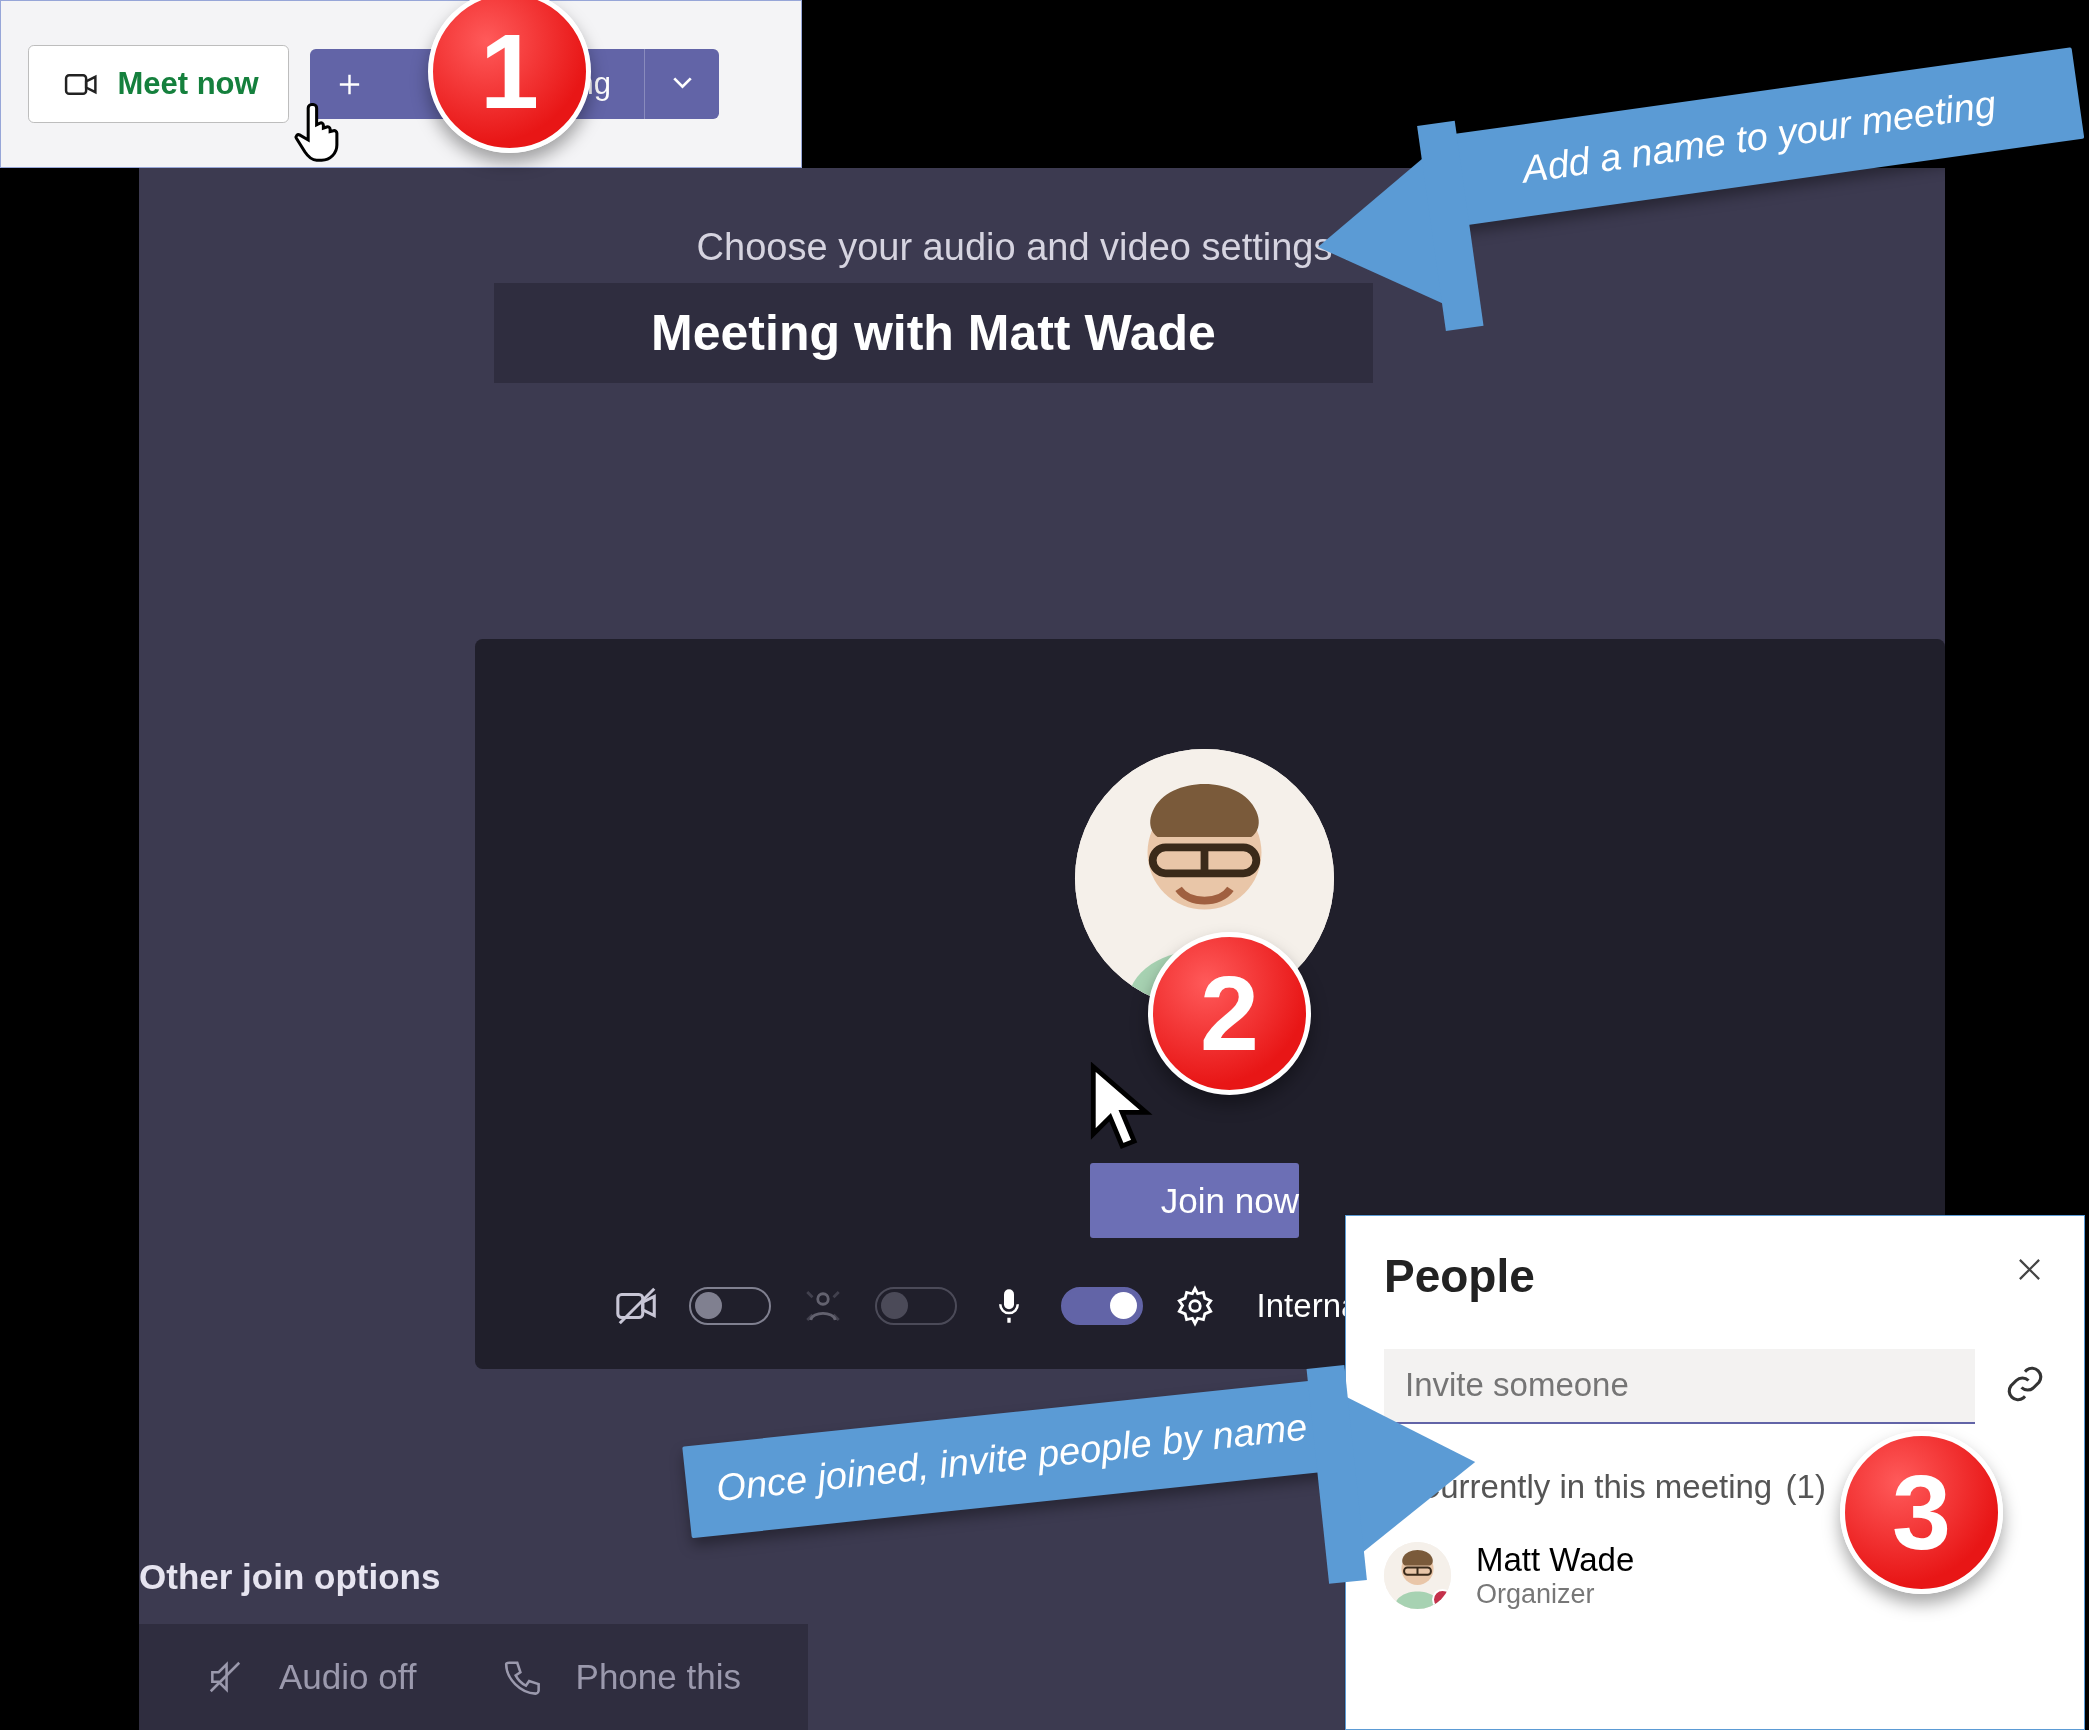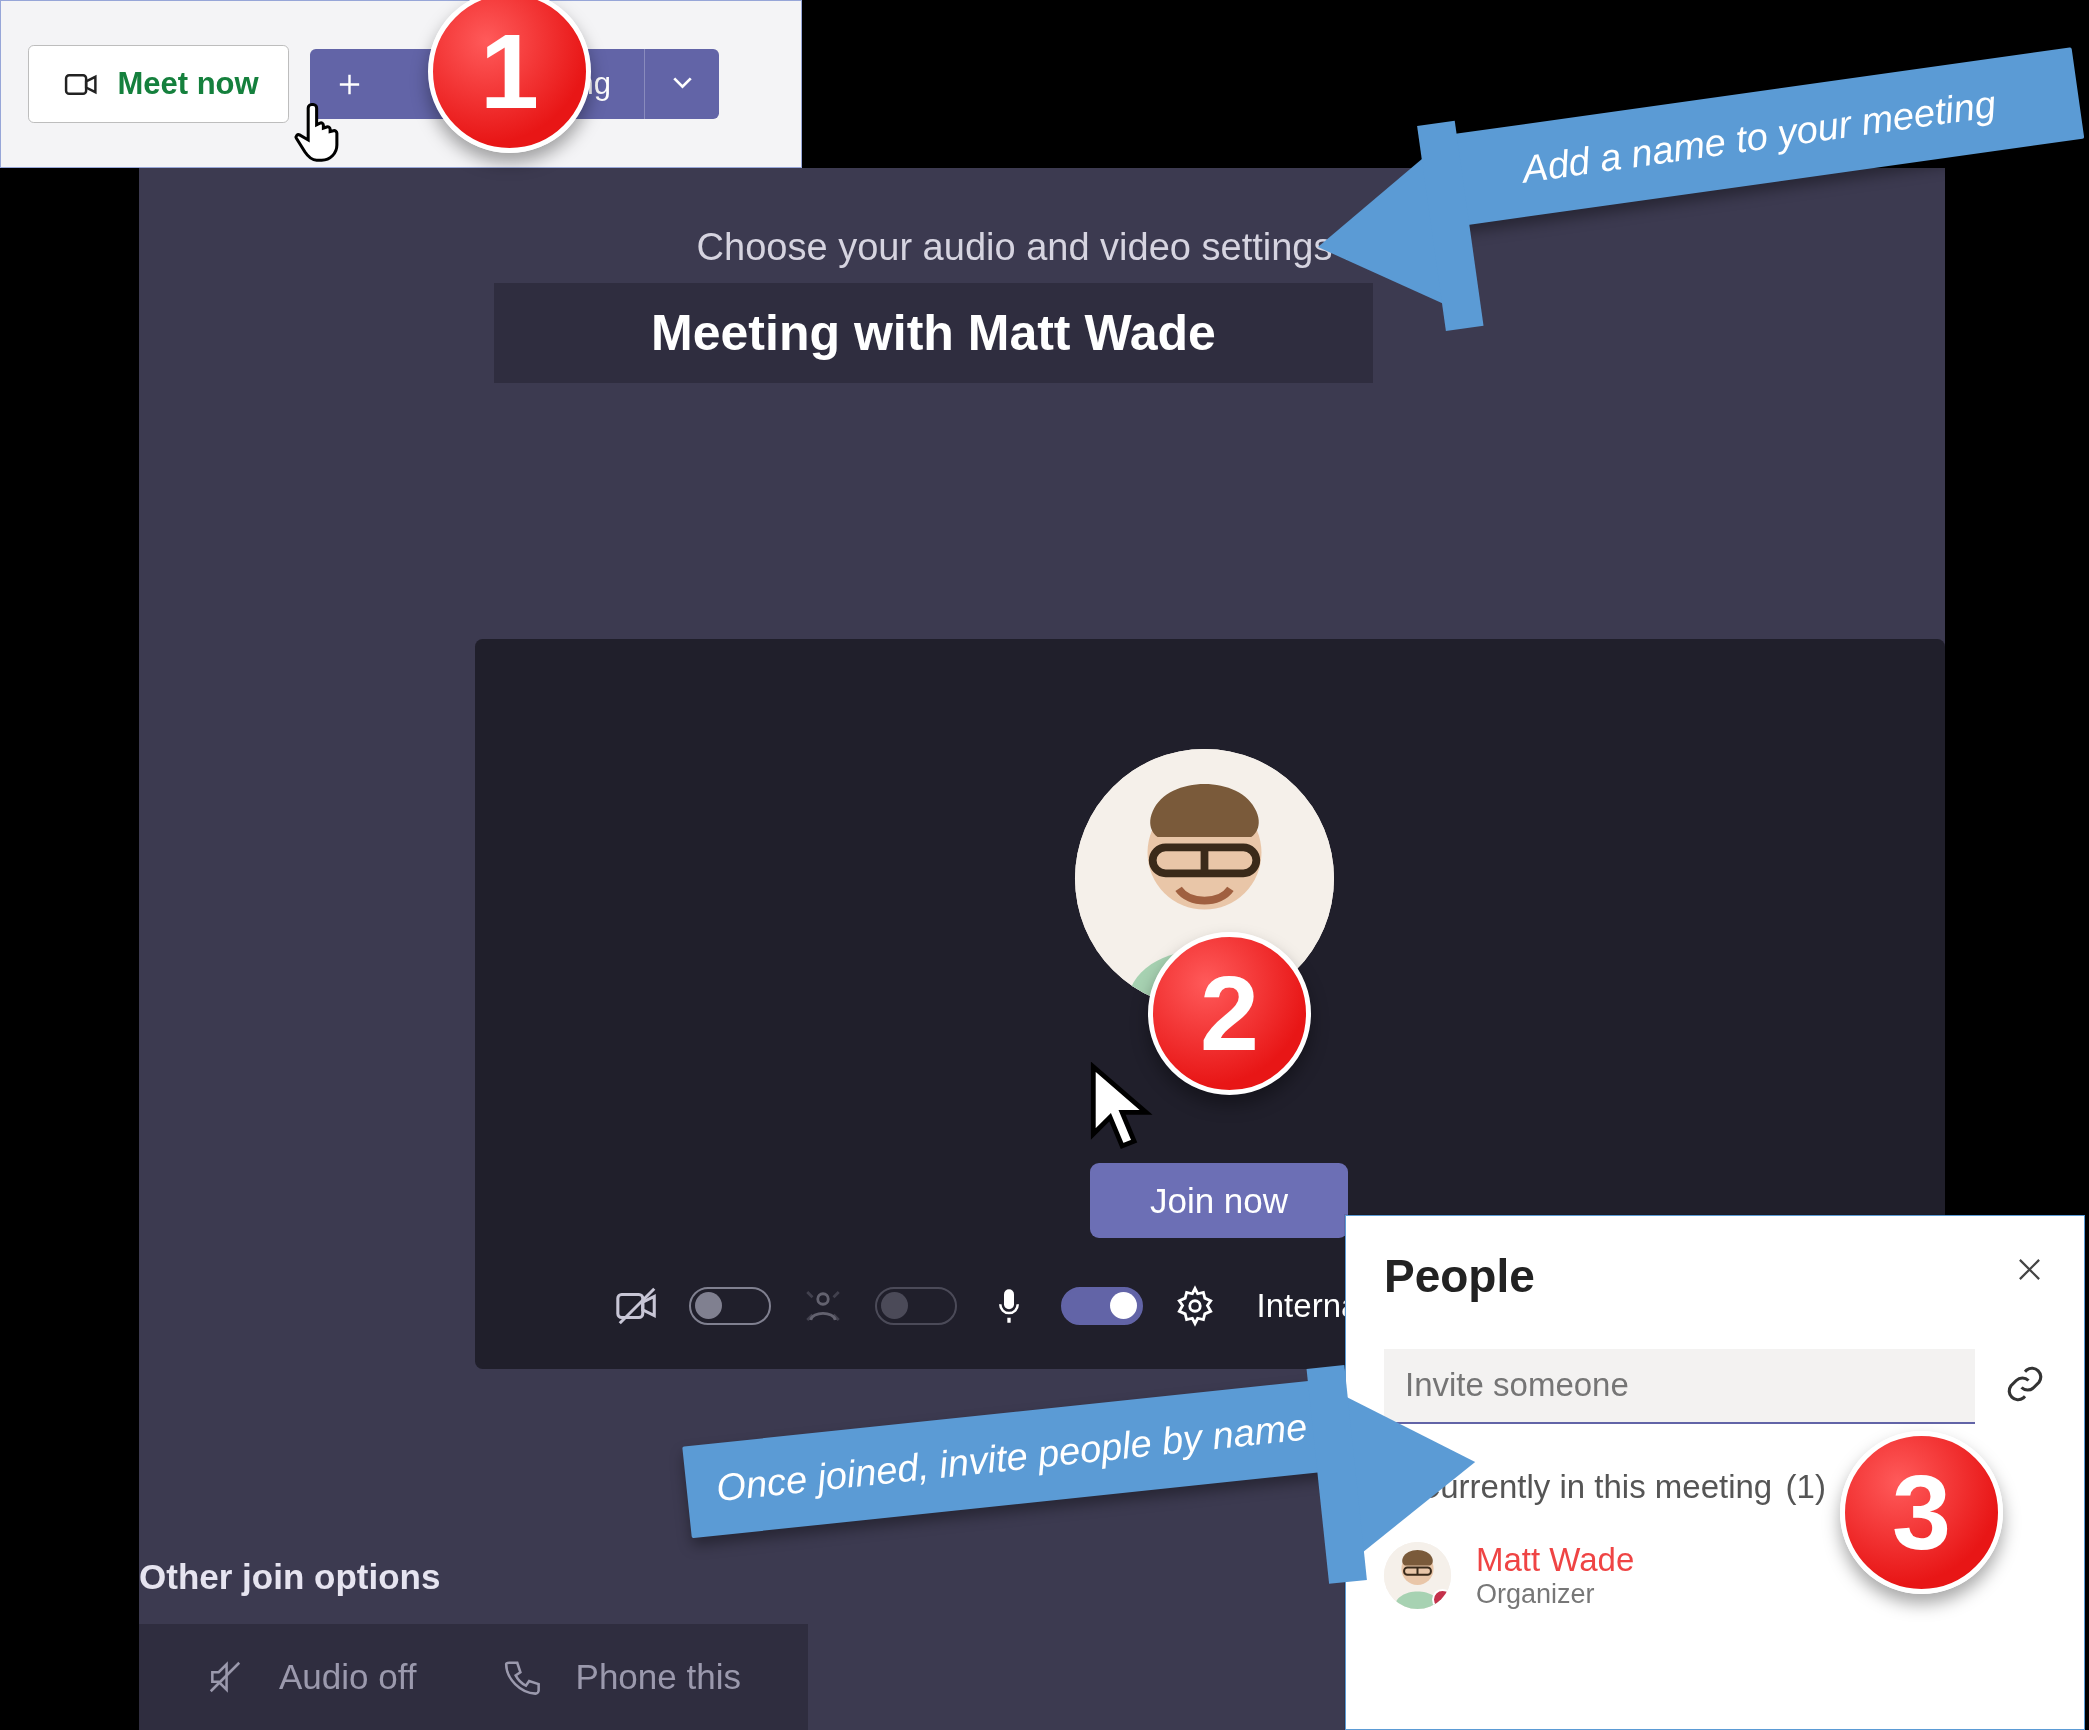--- a/index.html
+++ b/index.html
@@ -190,27 +190,28 @@
     width: 259px; height: 259px;
     border-radius: 50%;
     background: #f3eee8;
     overflow: hidden;
   }
   .avatar svg { width: 100%; height: 100%; }
 
   .join-now-btn {
     position: absolute;
     top: 524px; left: 615px;
-    width: 258px; height: 75px;
+    width: 209px; height: 75px;
     background: #6c6fb5;
     color: #fff;
     border: none;
-    border-radius: 9px;
+    border-radius: 3px;
     font-size: 35px;
     cursor: pointer;
+    text-align: right;
   }
 
   .device-row {
     position: absolute;
     top: 644px; left: 139px;
     display: flex;
     align-items: center;
     gap: 29px;
     color: #d6d4e0;
   }
@@ -293,21 +294,21 @@
   .attendee-row { display:flex; align-items:center; gap:25px; margin-top: 35px; }
   .mini-avatar {
     width: 67px; height: 67px; border-radius: 50%;
     background: #f3eee8; position: relative; overflow:hidden;
   }
   .presence-dot {
     position:absolute; right:-1.9px; bottom:-1.9px;
     width:21px; height:21px; border-radius:50%;
     background:#c4314b; border:2.9px solid #fff;
   }
-  .attendee-name { font-size: 33px; color:#ef4444; font-weight:400;text-align:right; }
+  .attendee-name { font-size: 33px; color:#000000; font-weight:400;text-align:right; }
   .attendee-role { font-size: 27px; color:#777; }
 </style>
 </head>
 <body>
 
 <div class="toolbar">
   <button class="meet-now-btn">
     <span class="dev-icon">
       <svg viewBox="0 0 24 24" width="37" height="37" fill="none" stroke="#222" stroke-width="1.6">
           <rect x="2" y="6" width="13" height="12" rx="2"></rect>

